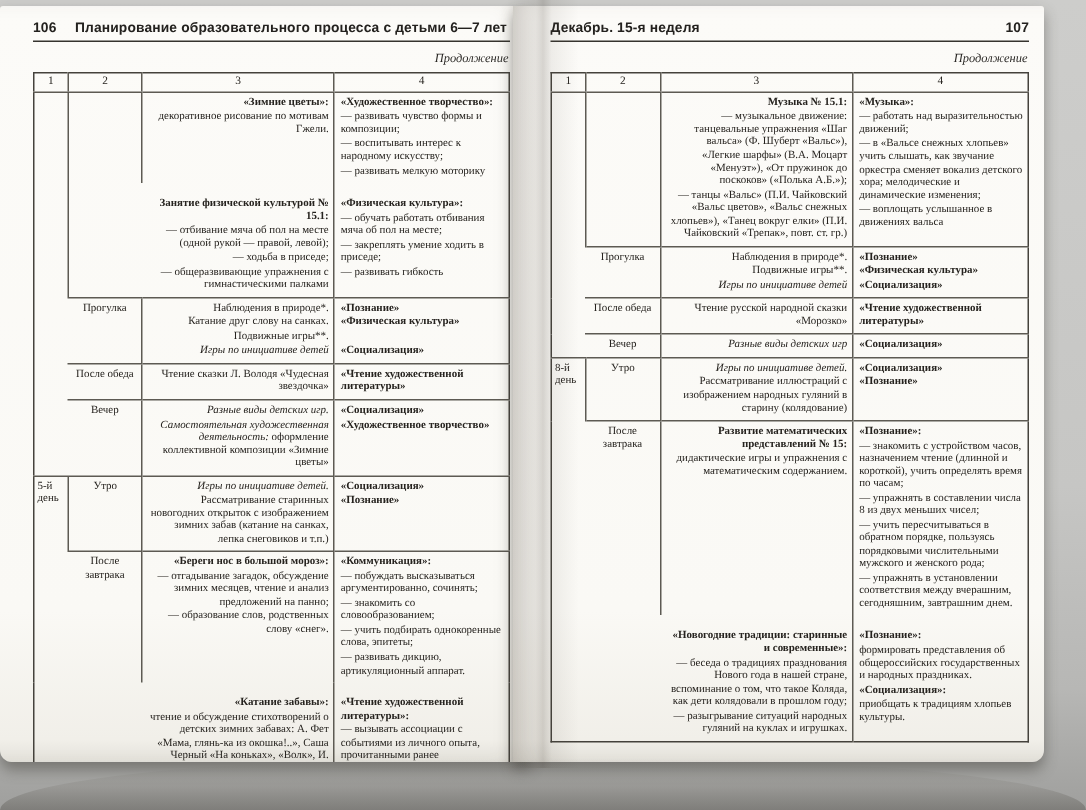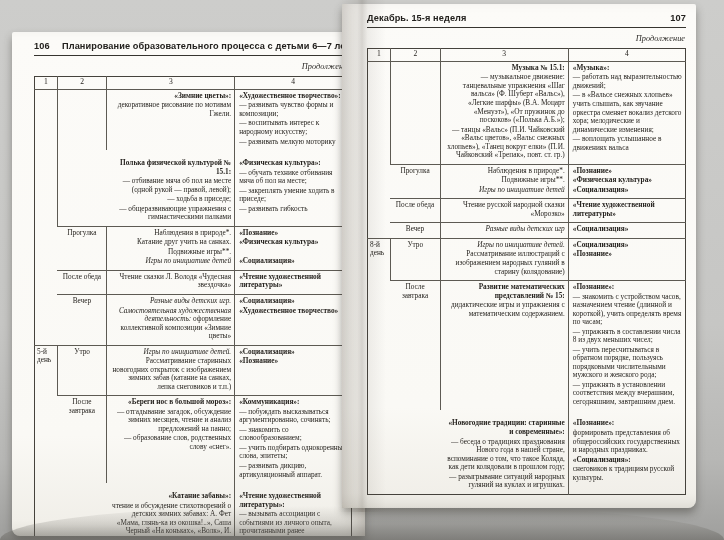--- a/index.html
+++ b/index.html
@@ -1,22 +1,22 @@
 <!DOCTYPE html>
 <html><head>
 <meta charset="utf-8">
 <style>
   html,body{margin:0;padding:0;}
   body{width:724px;height:540px;overflow:hidden;background:#a9a9a7;font-family:"Liberation Serif",serif;}
   .photo{position:relative;width:724px;height:540px;overflow:hidden;
          background:linear-gradient(180deg,#cdcdcb 0%,#c6c6c4 60%,#b7b7b5 85%,#9f9f9d 100%);}
   .page{position:absolute;top:4px;height:504px;background:linear-gradient(180deg,#fcfbf8 0%,#faf9f5 80%,#f1efe9 97%,#e4e2db 100%);
         overflow:hidden;box-shadow:0 4px 8px rgba(60,58,52,0.45);}
-  .page.left{left:12px;width:353px;border-radius:2px 0 0 8px;
-        box-shadow:inset -16px 0 20px -14px rgba(80,70,58,0.35),0 5px 9px rgba(60,58,52,0.45);margin-top:28px;}
+  .page.left{left:0;width:353px;border-radius:2px 0 0 8px;
+        box-shadow:inset -16px 0 20px -14px rgba(80,70,58,0.35),0 5px 9px rgba(60,58,52,0.45);}
   .page.right{left:342px;width:354px;border-radius:0 2px 8px 0;
         box-shadow:inset 16px 0 20px -14px rgba(80,70,58,0.4),0 5px 9px rgba(60,58,52,0.45);}
   .page-inner{position:relative;height:100%;}
   .page.left .page-inner{padding:9px 13px 0 22px;}
   .page.right .page-inner{padding:9px 10px 0 25px;}
 
   .pg-header{display:flex;align-items:baseline;font-family:"Liberation Sans",sans-serif;
              font-weight:bold;font-size:9.2px;color:#23211e;letter-spacing:0.1px;}
   .pg-header .pagenum{min-width:26px;}
   .page.left .runtitle{flex:1;text-align:center;}
@@ -85,37 +85,37 @@
                 </td>
                 <td class="c3 rs">
                   <div class="para"><span class="seg-b">«Художественное творчество»:</span></div>
                   <div class="para"><span class="seg-n">— развивать чувство формы и композиции;</span></div>
                   <div class="para"><span class="seg-n">— воспитывать интерес к народному искусству;</span></div>
                   <div class="para"><span class="seg-n">— развивать мелкую моторику</span></div>
                 </td>
               </tr>
               <tr>
                 <td class="c2 cont">
-                  <div class="para"><span class="seg-b">Полька физической культурой № 15.1:</span></div>
+                  <div class="para"><span class="seg-b">Занятие физической культурой № 15.1:</span></div>
                   <div class="para"><span class="seg-n">— отбивание мяча об пол на месте (одной рукой — правой, левой);</span></div>
                   <div class="para"><span class="seg-n">— ходьба в приседе;</span></div>
                   <div class="para"><span class="seg-n">— общеразвивающие упражнения с гимнастическими палками</span></div>
                 </td>
                 <td class="c3 cont">
                   <div class="para"><span class="seg-b">«Физическая культура»:</span></div>
-                  <div class="para"><span class="seg-n">— обучать технике отбивания мяча об пол на месте;</span></div>
+                  <div class="para"><span class="seg-n">— обучать работать отбивания мяча об пол на месте;</span></div>
                   <div class="para"><span class="seg-n">— закреплять умение ходить в приседе;</span></div>
                   <div class="para"><span class="seg-n">— развивать гибкость</span></div>
                 </td>
               </tr>
               <tr>
                 <td class="c1 rs" rowspan="1">Прогулка</td>
                 <td class="c2 rs">
                   <div class="para"><span class="seg-n">Наблюдения в природе*.</span></div>
-                  <div class="para"><span class="seg-n">Катание друг учить на санках.</span></div>
+                  <div class="para"><span class="seg-n">Катание друг слову на санках.</span></div>
                   <div class="para"><span class="seg-n">Подвижные игры**.</span></div>
                   <div class="para"><span class="seg-i">Игры по инициативе детей</span></div>
                 </td>
                 <td class="c3 rs">
                   <div class="para"><span class="seg-b">«Познание»</span></div>
                   <div class="para"><span class="seg-b">«Физическая культура»</span></div>
                   <div class="para">
                     <span class="seg-sp">&nbsp;</span>
                   </div>
                   <div class="para"><span class="seg-b">«Социализация»</span></div>
@@ -278,21 +278,21 @@
               <tr>
                 <td class="c2 cont">
                   <div class="para"><span class="seg-b">«Новогодние традиции: старинные и современные»:</span></div>
                   <div class="para"><span class="seg-n">— беседа о традициях празднования Нового года в нашей стране, вспоминание о том, что такое Коляда, как дети колядовали в прошлом году;</span></div>
                   <div class="para"><span class="seg-n">— разыгрывание ситуаций народных гуляний на куклах и игрушках.</span></div>
                 </td>
                 <td class="c3 cont">
                   <div class="para"><span class="seg-b">«Познание»:</span></div>
                   <div class="para"><span class="seg-n">формировать представления об общероссийских государственных и народных праздниках.</span></div>
                   <div class="para"><span class="seg-b">«Социализация»:</span></div>
-                  <div class="para"><span class="seg-n">снеговиков к традициям русской культуры.</span></div>
+                  <div class="para"><span class="seg-n">приобщать к традициям хлопьев культуры.</span></div>
                 </td>
               </tr>
             </tbody>
           </table>
         </div>
     </div>
   </div>
 
   <div class="spine-shadow"></div>
   <div class="bottom-edge"></div>

